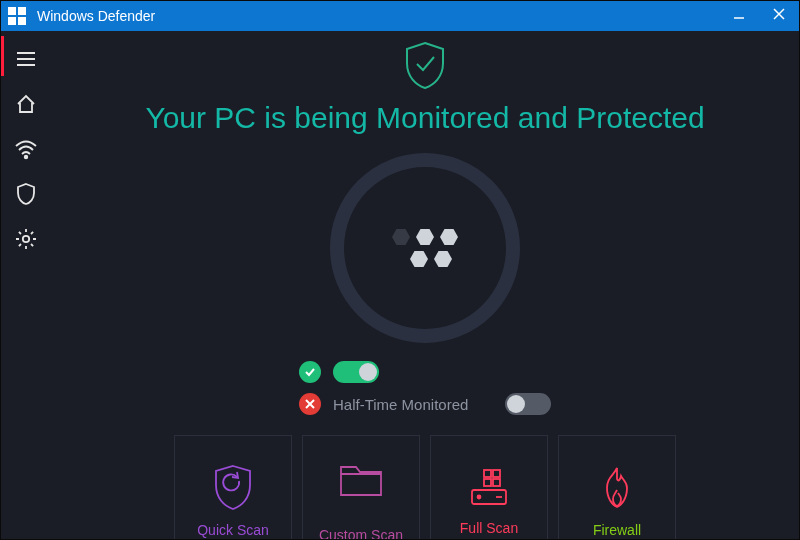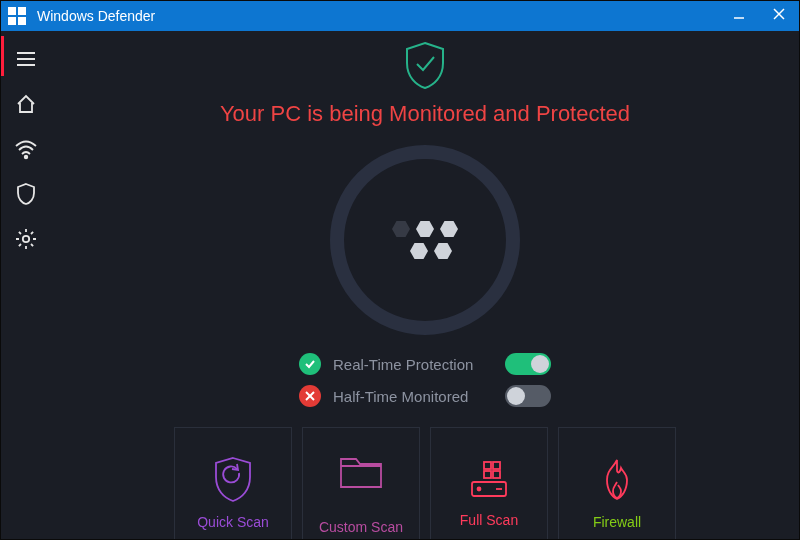--- a/index.html
+++ b/index.html
@@ -7,21 +7,21 @@
   .titlebar { height: 30px; background: #0d76d1; display: flex; align-items: center; color: #fff; font-size: 14px; }
   .titlebar .logo { width: 32px; display:flex; align-items:center; justify-content:center; }
   .titlebar .title { flex: 1; padding-left: 4px; }
   .titlebar .wc { width: 40px; text-align: center; font-size: 16px; line-height: 30px; cursor: pointer; }
   .main { display: flex; height: calc(540px - 30px); }
   .sidebar { width: 50px; background: #1a1d25; padding-top: 5px; position: relative; }
   .sidebar .indicator { position:absolute; left:0; top:5px; width:3px; height:40px; background:#ff1e3c; }
   .sidebar .item { height: 45px; display: flex; align-items: center; justify-content: center; color: #e6e6e6; cursor: pointer; }
   .content { flex: 1; display: flex; flex-direction: column; align-items: center; }
   .shield { margin-top: 8px; }
-  .status-text { color: #ef4444; font-size: 22px; margin-top: 6px; }
+  .status-text { color: #14b8a6; font-size: 30px; margin-top: 6px; }
   .ring-wrap { margin-top: 18px; position: relative; width: 190px; height: 190px; }
   .ring { width: 190px; height: 190px; border-radius: 50%; border: 14px solid #2a3040; }
   .spinner { position: absolute; top: 50%; left: 50%; transform: translate(-50%,-50%); display:flex; flex-direction:column; align-items:center; gap:6px; }
   .spinner-row { display:flex; gap:6px; }
   .hex { width: 18px; height: 16px; background: #cfd3da; clip-path: polygon(25% 0, 75% 0, 100% 50%, 75% 100%, 25% 100%, 0 50%); }
   .hex.dim { opacity: 0.35; background:#6e7480; }
   .toggles { margin-top: 18px; display: flex; flex-direction: column; gap: 10px; }
   .toggle-row { display: flex; align-items: center; gap: 12px; }
   .badge { width: 22px; height: 22px; border-radius: 50%; display:flex; align-items:center; justify-content:center; }
   .badge.ok { background:#1fbf7a; }
@@ -129,21 +129,20 @@
       </div>
     </div>
 
     <div class="toggles">
       <div class="toggle-row">
         <div class="badge ok">
           <svg width="12" height="12">
               <path d="M2 6 L5 9 L10 3" fill="none" stroke="#fff" stroke-width="2"></path>
             </svg>
         </div>
-        <div class="toggle-label">Real-Time Protection</div>
         <div class="switch on">
             <div class="knob"></div>
           </div>
       </div>
       <div class="toggle-row">
         <div class="badge bad">
           <svg width="12" height="12">
               <line x1="2" y1="2" x2="10" y2="10" stroke="#fff" stroke-width="2"></line>
               <line x1="10" y1="2" x2="2" y2="10" stroke="#fff" stroke-width="2"></line>
             </svg>

